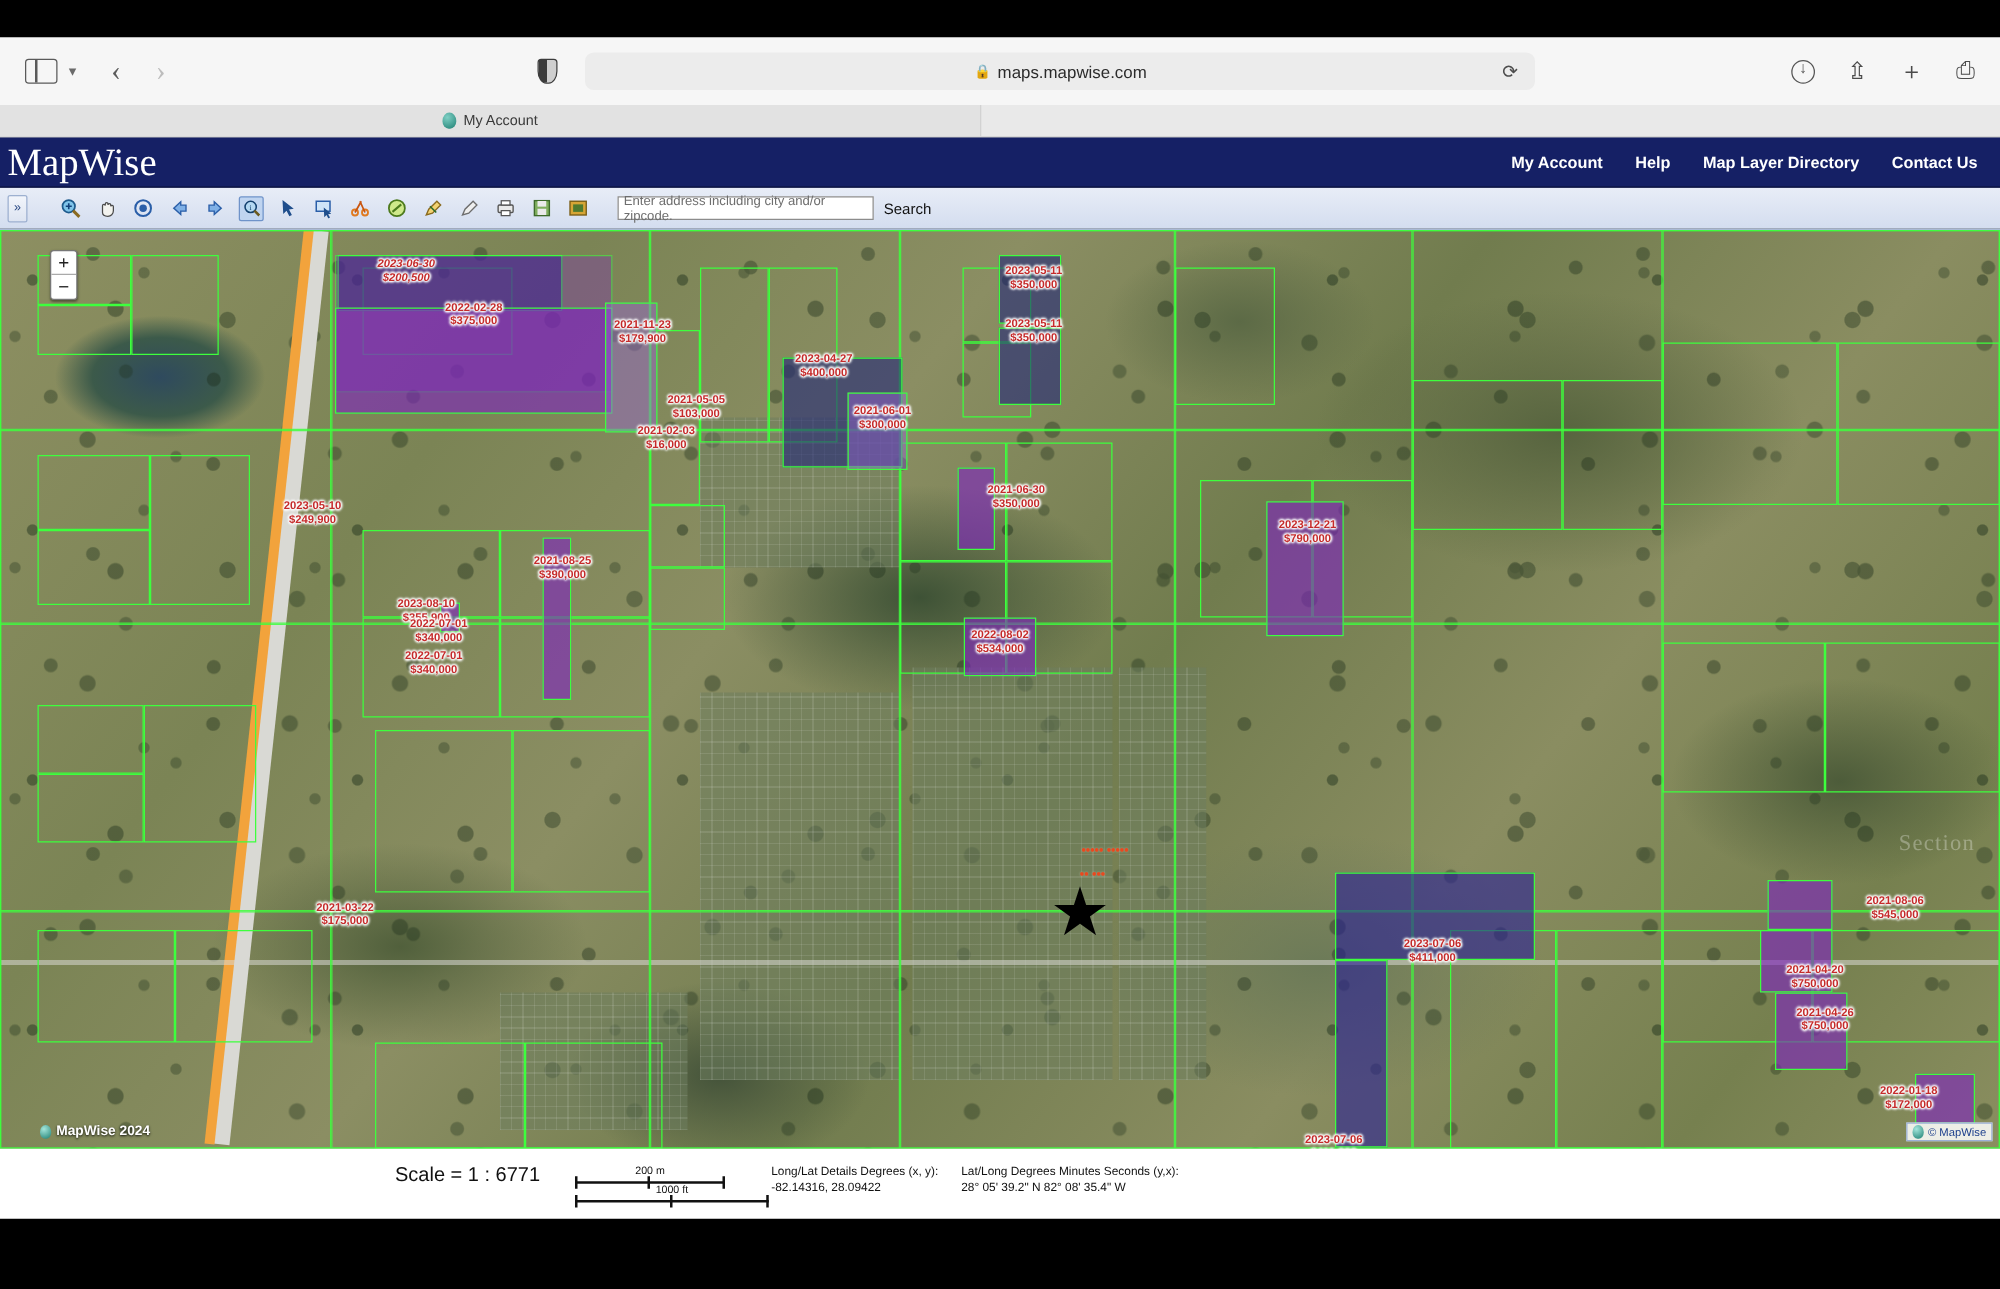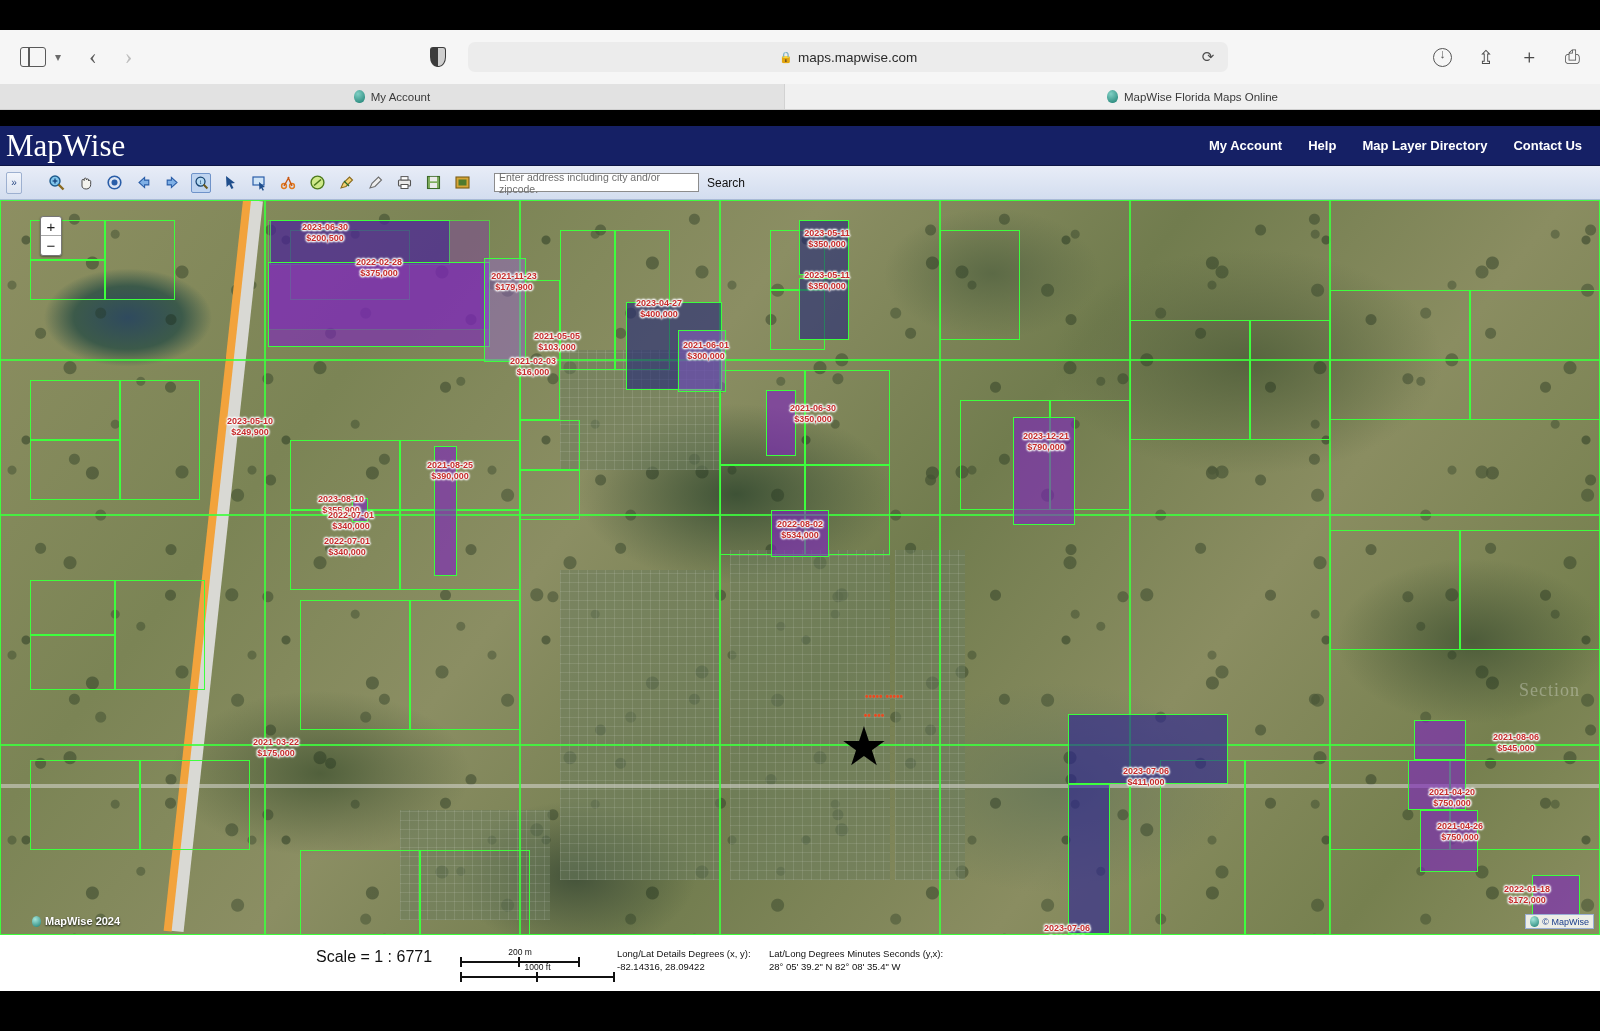--- a/index.html
+++ b/index.html
@@ -25,21 +25,21 @@
   .right-icons { display:flex; align-items:center; gap: 26px; margin-left: auto; color:#4a4a4a; font-size:19px; }
   .circ-dl { width:19px; height:19px; border:1.5px solid #555; border-radius:50%; position:relative; }
   .circ-dl:after{ content:"\2193"; position:absolute; left:0; right:0; top:-3px; font-size:13px; text-align:center; color:#555;}
   .tabs-row { height: 26px; background: #e9e9e9; display: flex; border-bottom: 1px solid #cfcfcf; }
   .btab { display:flex; align-items:center; justify-content:center; gap:6px; font-size:11.5px; color:#3a3a3a; height:100%; }
   .btab.one { width: 785px; background:#e2e2e2; border-right: 1px solid #d2d2d2;}
   .btab.two { flex:1; background:#f0f0f0; }
   .favicon { width: 11px; height: 13px; border-radius: 50% 50% 45% 45%; background: radial-gradient(circle at 35% 30%, #7fcfc4, #1d7f72); }
 
   
-  .app { width: 1600px; margin-top: 16px; }
+  .app { width: 1600px; }
   .mw-header { height: 40px; background: #152065; display:flex; align-items:center; padding: 0 18px 0 0; position:relative;
                border-bottom: 1px solid #0d1545;}
   .mw-logo { font-family: "Liberation Serif", serif; font-size: 31px; color:#fff; letter-spacing:0px; padding-left:6px; font-weight:400;}
   .mw-nav { margin-left:auto; display:flex; gap: 26px; align-items:center; }
   .mw-nav a { color:#fff; font-size: 13px; font-weight: bold; text-decoration:none; white-space:nowrap; }
 
   .tabstrip { height: 28px; background: linear-gradient(#eef2fb,#dbe4f4); display:flex; align-items:flex-end; padding-left: 8px;
               border-bottom: 1px solid #9fb2d4; }
   .mtab { height: 24px; padding: 0 11px; display:flex; align-items:center; font-size: 13px; color:#1c3a7a;
           background: linear-gradient(#fbfcfe,#e6ecf7); border: 1px solid #a8b8d6; border-bottom: none;
@@ -170,24 +170,20 @@
       <div>⇫</div>
       <div>＋</div>
       <div>⎙</div>
     </div>
   </div>
   <div class="tabs-row">
     <div class="btab one">
       <span class="favicon"></span>
       <span>My Account</span>
     </div>
-    <div class="btab two">
-      <span class="favicon"></span>
-      <span>MapWise Florida Maps Online</span>
-    </div>
   </div>
 </div>
 
 <div class="app">
 
   <div class="mw-header">
     <div class="mw-logo">MapWise</div>
     <div class="mw-nav">
       <a href="#">My Account</a>
       <a href="#">Help</a>
@@ -384,21 +380,21 @@
       <div class="parcel sold-purple" style="left:766px;top:190px;width:30px;height:66px;"></div>
       <div class="parcel sold-purple" style="left:771px;top:310px;width:58px;height:47px;"></div>
       <div class="parcel sold-navy" style="left:1068px;top:514px;width:160px;height:70px;"></div>
       <div class="parcel sold-navy" style="left:1068px;top:584px;width:42px;height:150px;"></div>
       <div class="parcel sold-purple" style="left:1414px;top:520px;width:52px;height:40px;"></div>
       <div class="parcel sold-purple" style="left:1408px;top:560px;width:58px;height:50px;"></div>
       <div class="parcel sold-purple" style="left:1420px;top:610px;width:58px;height:62px;"></div>
       <div class="parcel sold-purple" style="left:1532px;top:675px;width:48px;height:40px;"></div>
 
       <div id="labels">
-          <div class="plabel" style="left: 325px; top: 32px;">
+          <div class="plabel" style="left: 325px; top: 32px; font-style: italic;">
             <div>2023-06-30</div>
             <div>$200,500</div>
           </div>
           <div class="plabel" style="left: 379px; top: 67px;">
             <div>2022-02-28</div>
             <div>$375,000</div>
           </div>
           <div class="plabel" style="left: 514px; top: 81px;">
             <div>2021-11-23</div>
             <div>$179,900</div>

